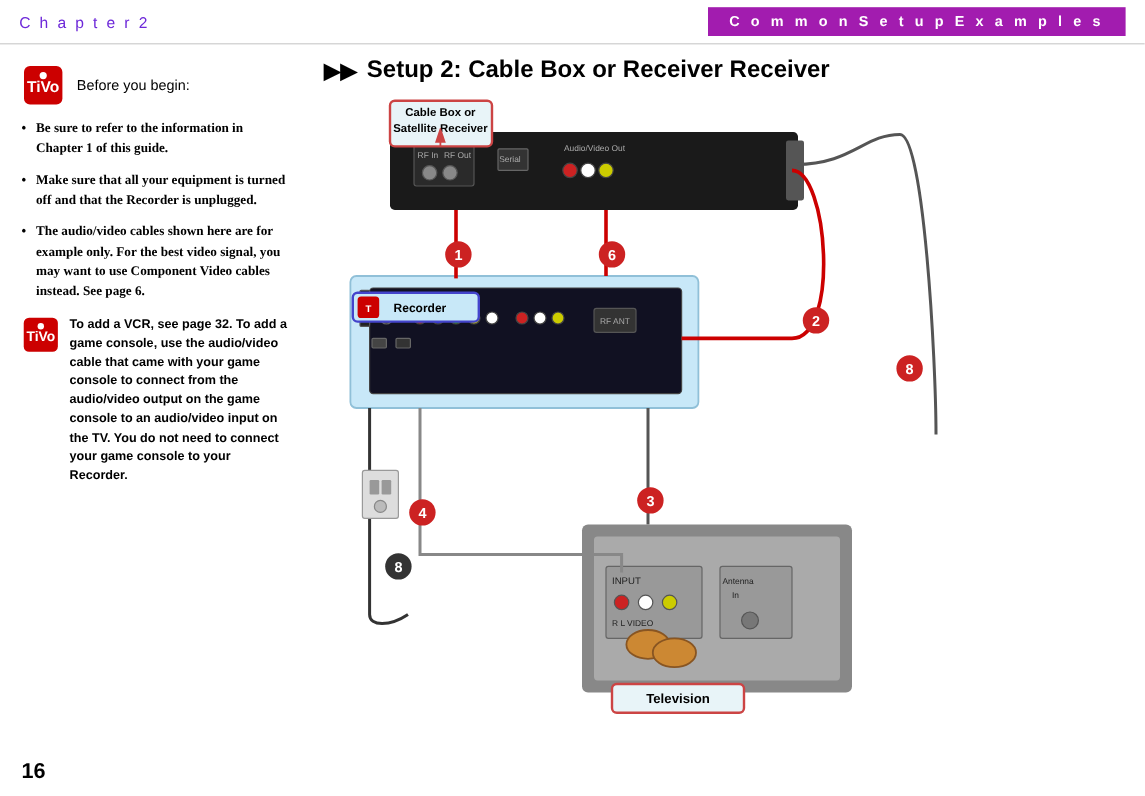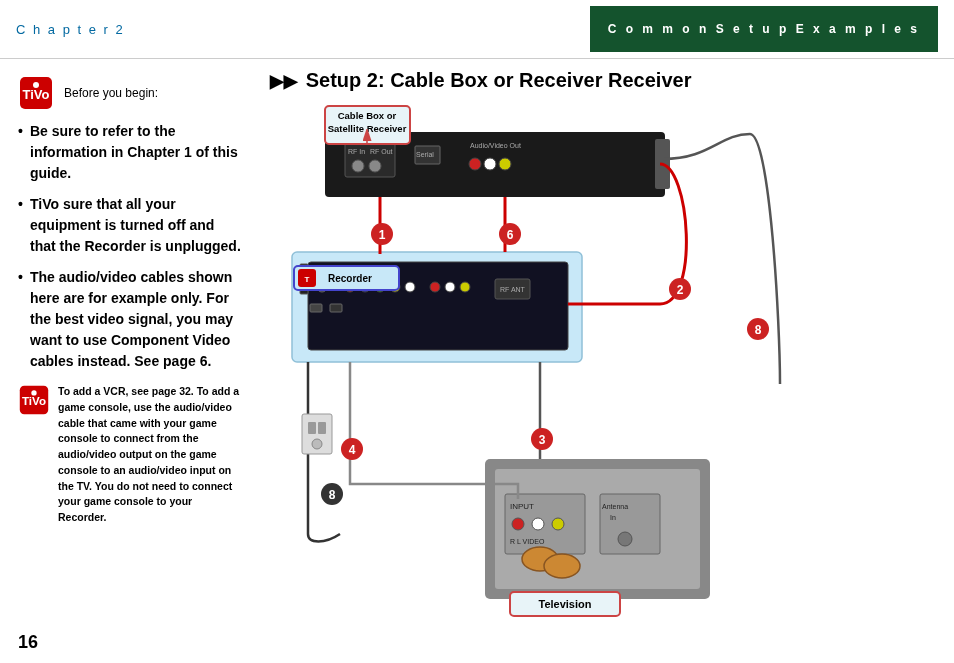--- a/index.html
+++ b/index.html
@@ -16,26 +16,26 @@
     .header {
       display: flex;
       justify-content: space-between;
       align-items: center;
       padding: 6px 16px;
       border-bottom: 1px solid #ccc;
     }
     .header-chapter {
       font-size: 13px;
       letter-spacing: 2px;
-      color: #0369a1;
+      color: #6d28d9;
     }
     .header-title {
-      background: #14532d;
+      background: #a21caf;
       color: #fff;
-      padding: 16px 18px;
+      padding: 5px 18px;
       font-size: 12px;
       letter-spacing: 3px;
       font-weight: bold;
     }
 
     
     .main-content {
       display: flex;
       width: 100%;
       height: calc(100% - 38px);
@@ -69,23 +69,24 @@
 
     .bullet-list {
       list-style: none;
       margin: 0 0 12px 0;
       padding: 0;
     }
     .bullet-list li {
       padding-left: 12px;
       position: relative;
       margin-bottom: 10px;
-      font-size: 14px;
+      font-size: 11px;
       font-weight: bold;
       line-height: 1.5;
+      font-family: Liberation Serif, serif;
     }
     .bullet-list li::before {
       content: "•";
       position: absolute;
       left: 0;
     }
 
     .note-row {
       display: flex;
       align-items: flex-start;
@@ -152,21 +153,21 @@
       <svg class="tivo-icon" viewBox="0 0 36 36">
         <rect x="2" y="2" width="32" height="32" rx="5" fill="#cc0000"></rect>
         <text x="18" y="24" text-anchor="middle" font-size="13" font-weight="bold" fill="white">TiVo</text>
         <circle cx="18" cy="10" r="3" fill="white"></circle>
       </svg>
       <span class="before-begin">Before you begin:</span>
     </div>
 
     <ul class="bullet-list">
       <li>Be sure to refer to the information in Chapter 1 of this guide.</li>
-      <li>TiVo sure that all your equipment is turned off and that the Recorder is unplugged.</li>
+      <li>Make sure that all your equipment is turned off and that the Recorder is unplugged.</li>
       <li>The audio/video cables shown here are for example only. For the best video signal, you may want to use Component Video cables instead. See page 6.</li>
     </ul>
 
     <div class="note-row">
       <svg class="note-icon" viewBox="0 0 36 36">
         <rect x="2" y="2" width="32" height="32" rx="5" fill="#cc0000"></rect>
         <text x="18" y="24" text-anchor="middle" font-size="13" font-weight="bold" fill="white">TiVo</text>
         <circle cx="18" cy="10" r="3" fill="white"></circle>
       </svg>
       <span>To add a VCR, see page 32. To add a game console, use the audio/video cable that came with your game console to connect from the audio/video output on the game console to an audio/video input on the TV. You do not need to connect your game console to your Recorder.</span>

